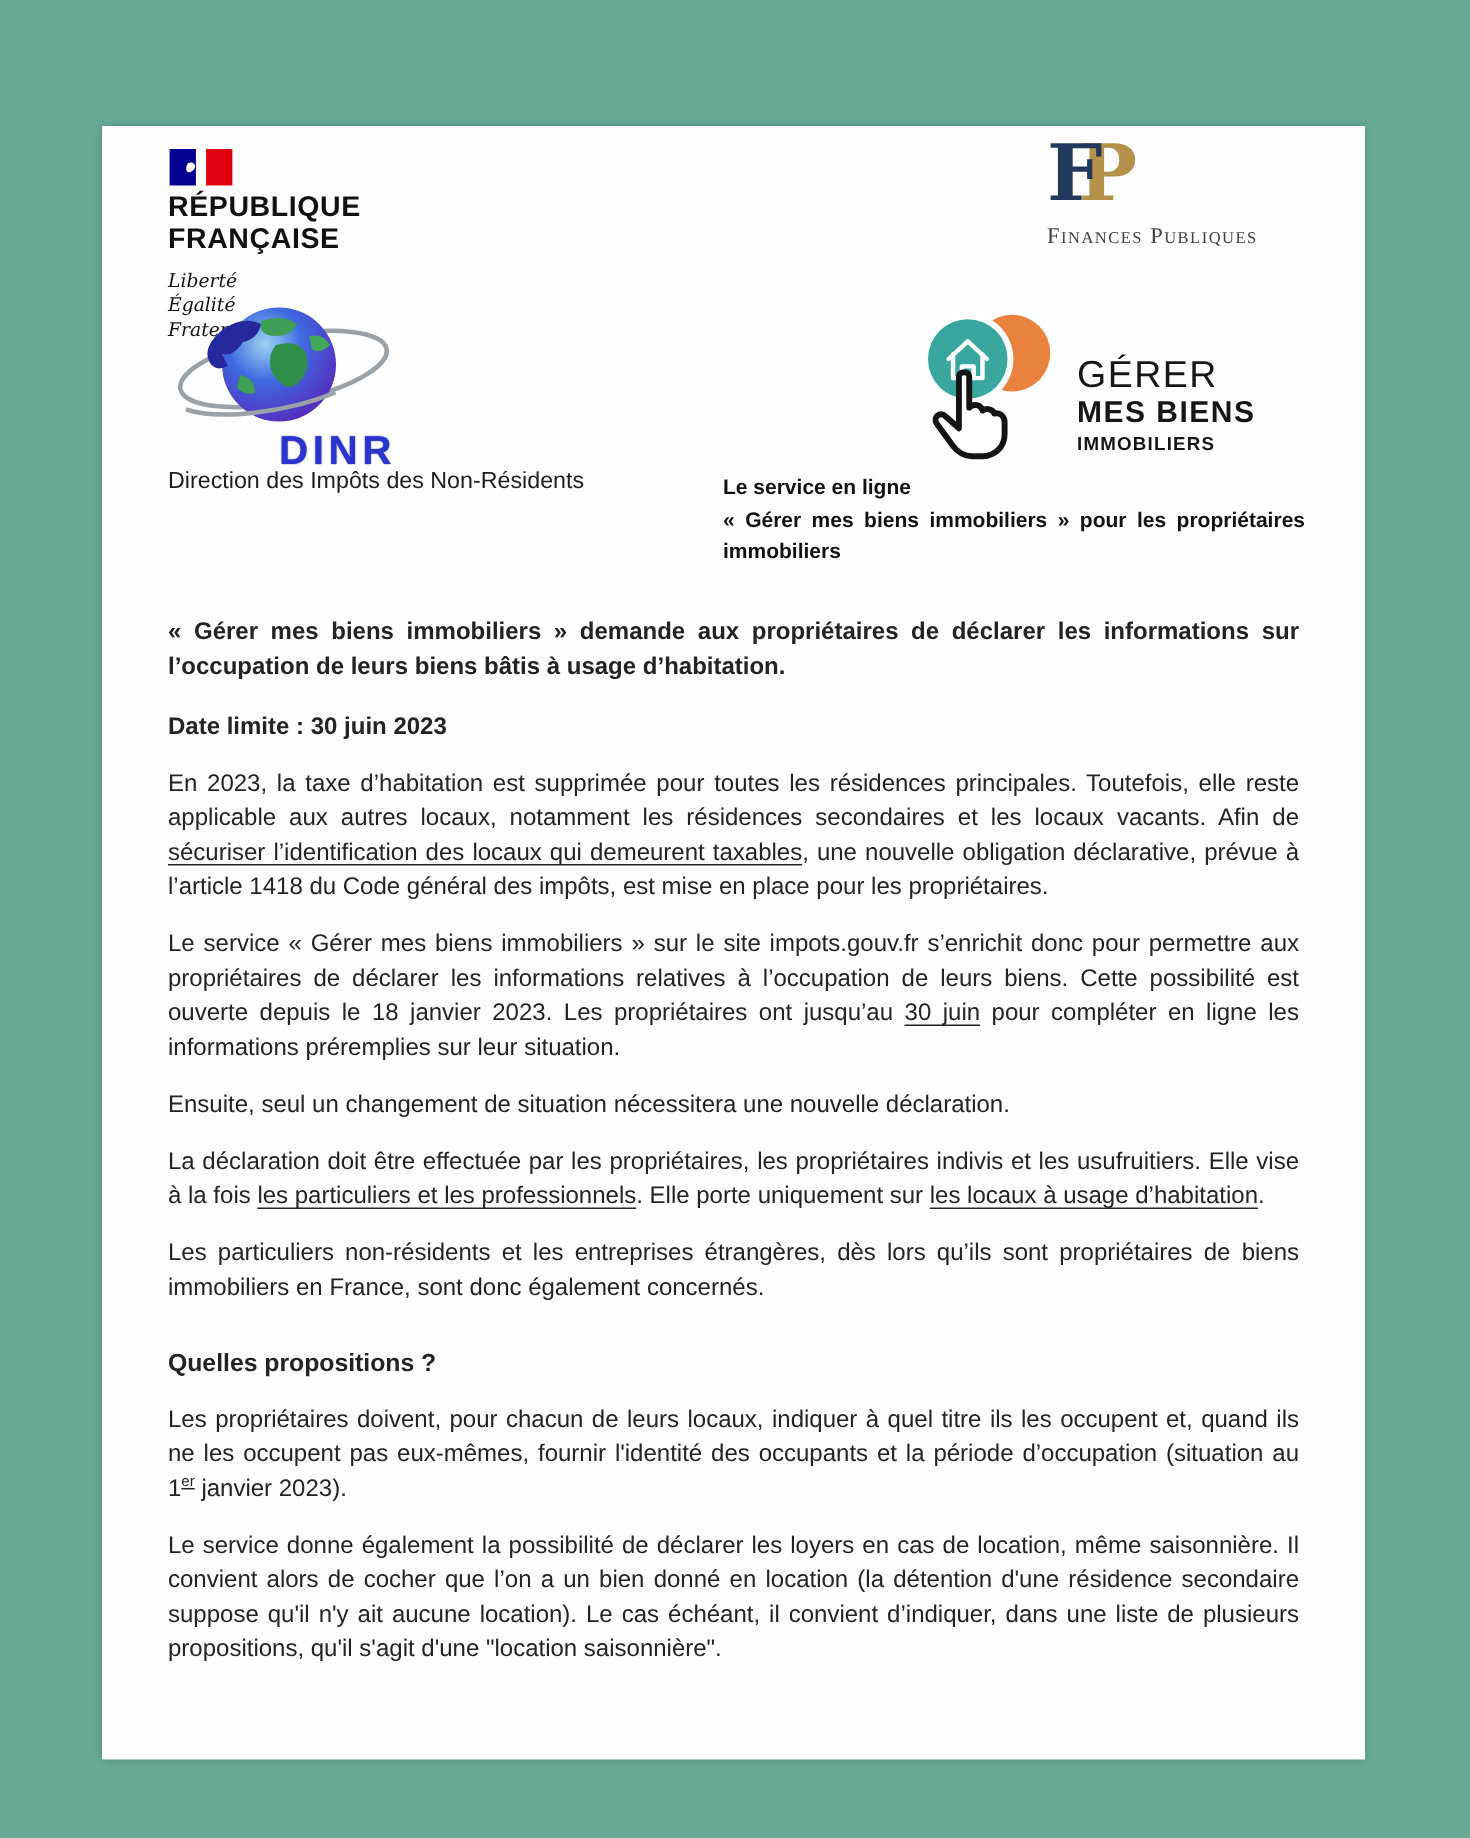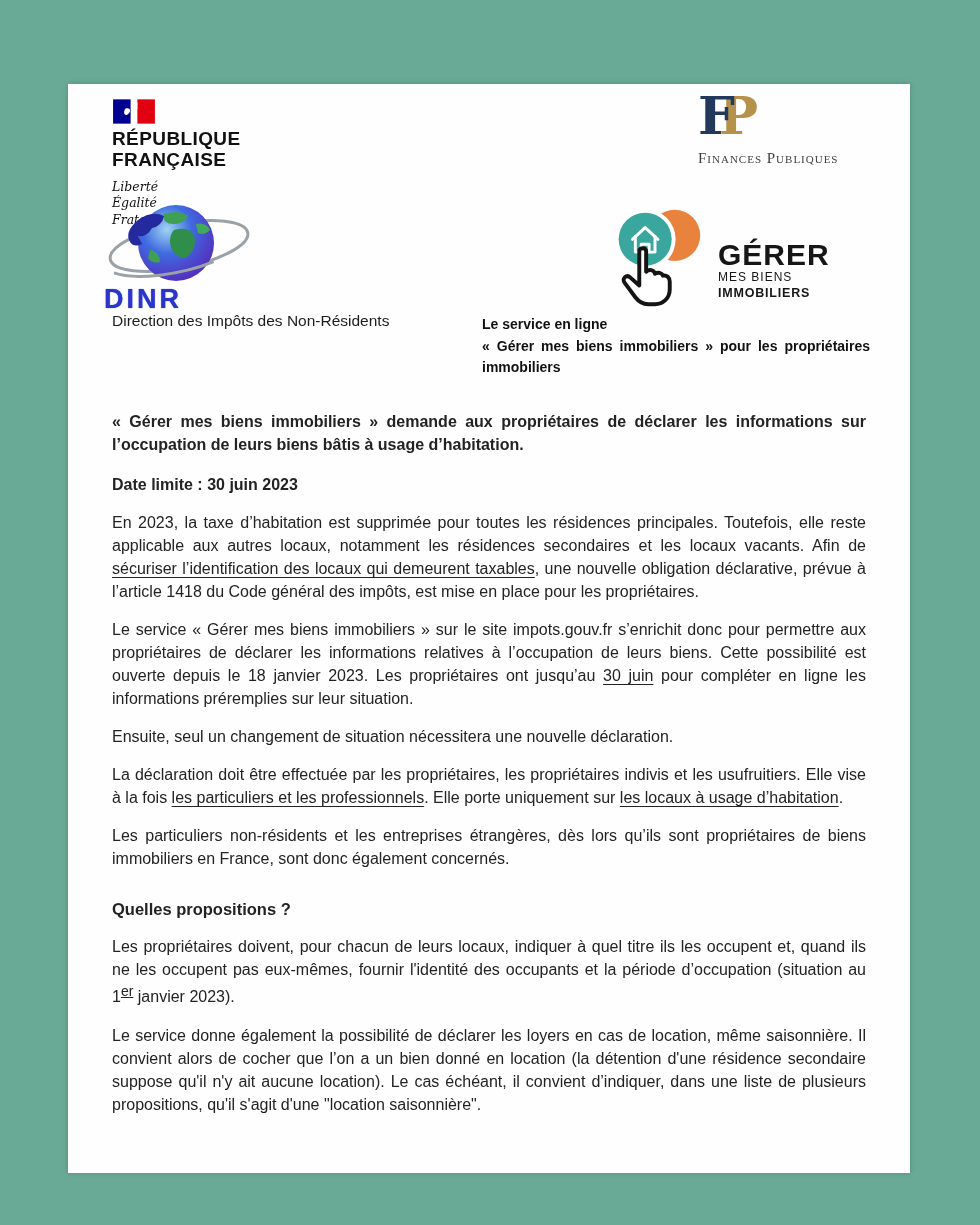--- a/index.html
+++ b/index.html
@@ -17,21 +17,21 @@
     background:#fefefe;
     box-shadow:0 0 6px rgba(0,0,0,.18);
   }
 
   
   .rf-block { position:absolute; left:44px; top:14px; }
   .rf-flag { display:block; margin-bottom:4px; }
   .rf-name { font-weight:bold; font-size:19px; line-height:1.08; letter-spacing:.4px; color:#111; }
   .rf-motto { margin-top:9px; font-family:"DejaVu Serif","Liberation Serif",serif; font-style:italic; font-size:12.5px; line-height:1.3; color:#111; }
 
-  .dinr-block { position:absolute; left:36px; top:116px; width:160px; text-align:left; }
+  .dinr-block { position:absolute; left:36px; top:116px; width:160px; text-align:right; }
   .dinr-acronym {
     margin-top:-6px;
     font-weight:bold; font-size:27px; letter-spacing:3px;
     color:#2b35cc;
     text-shadow:0 0 1px #2b35cc;
   }
   .dinr-caption { position:absolute; left:44px; top:228px; font-size:15.5px; color:#1d1d1d; white-space:nowrap; }
 
   .fp-block { position:absolute; right:42px; top:6px; width:170px; text-align:left; }
   .fp-monogram { font-family:"DejaVu Serif","Liberation Serif",serif; font-size:52px; line-height:1; height:58px; }
@@ -39,41 +39,41 @@
   .fp-p { color:#b5914c; font-weight:bold; margin-left:-16px; position:relative; z-index:1; }
   .fp-label {
     margin-top:2px;
     font-family:"Liberation Serif","DejaVu Serif",serif;
     font-variant:small-caps; letter-spacing:1px;
     font-size:15px; color:#404040;
   }
 
   .gmb-block { position:absolute; left:528px; top:118px; display:flex; align-items:center; }
   .gmb-text { margin-left:4px; margin-top:26px; color:#161616; }
-  .gmb-l1 { font-weight:700; font-size:30px; letter-spacing:1px; line-height:1; }
-  .gmb-l2 { font-weight:400; font-size:12px; letter-spacing:1px; line-height:1.25; }
+  .gmb-l1 { font-weight:400; font-size:25px; letter-spacing:1px; line-height:1; }
+  .gmb-l2 { font-weight:700; font-size:20px; letter-spacing:1px; line-height:1.25; }
   .gmb-l3 { font-weight:800; font-size:12.5px; letter-spacing:.8px; line-height:1.3; }
 
   .service-title {
     position:absolute; left:414px; top:230px; width:388px;
     font-weight:bold; font-size:14px; line-height:1.55; color:#111;
   }
   .service-title .justify { text-align:justify; }
 
   
   .doc-body {
     position:absolute; left:44px; right:44px; top:326px;
     font-size:16px; line-height:1.44; text-align:justify;
   }
   .doc-body p { margin-bottom:15px; }
   .intro { font-weight:bold; }
   .deadline { font-weight:bold; margin-top:17px; }
   .sec-heading { font-weight:bold; font-size:16.5px; margin:27px 0 14px; text-align:left; }
   .u { text-decoration:underline; text-underline-offset:3px; }
-  sup { font-size:14px;text-decoration:underline; }
+  sup { font-size:10px;text-decoration:underline; }
 </style>
 </head>
 <body>
 
 <div class="paper">
 
   <div class="rf-block">
     <svg class="rf-flag" width="44" height="27" viewBox="0 0 64 40">
       <rect x="1" y="2" width="26" height="36" fill="#000091"></rect>
       <rect x="37" y="2" width="26" height="36" fill="#e1000f"></rect>

